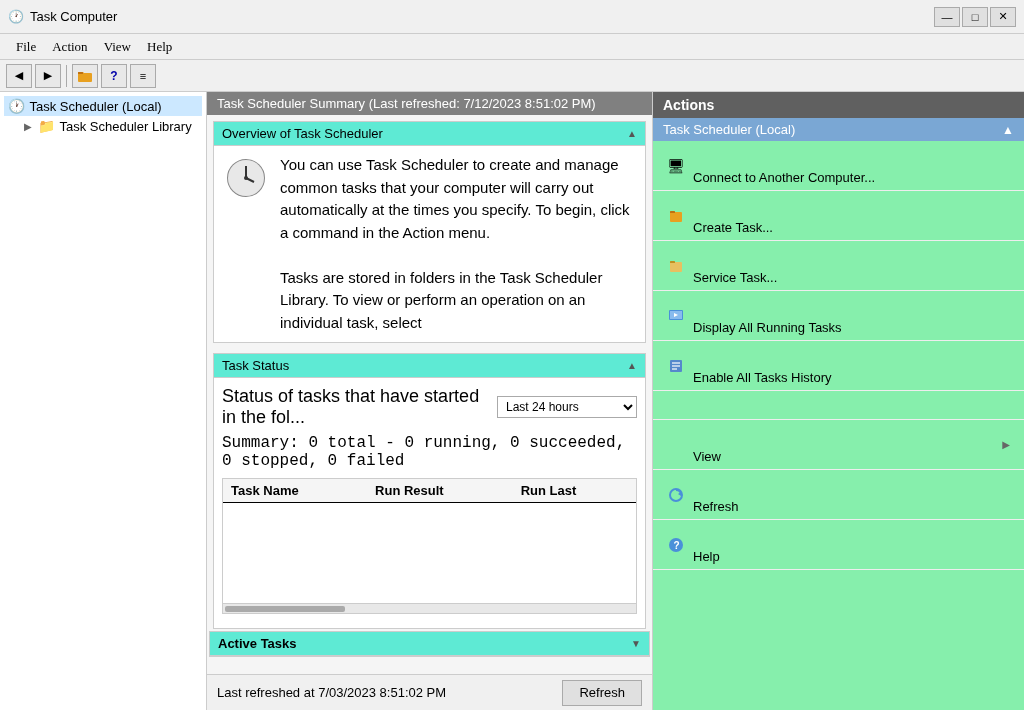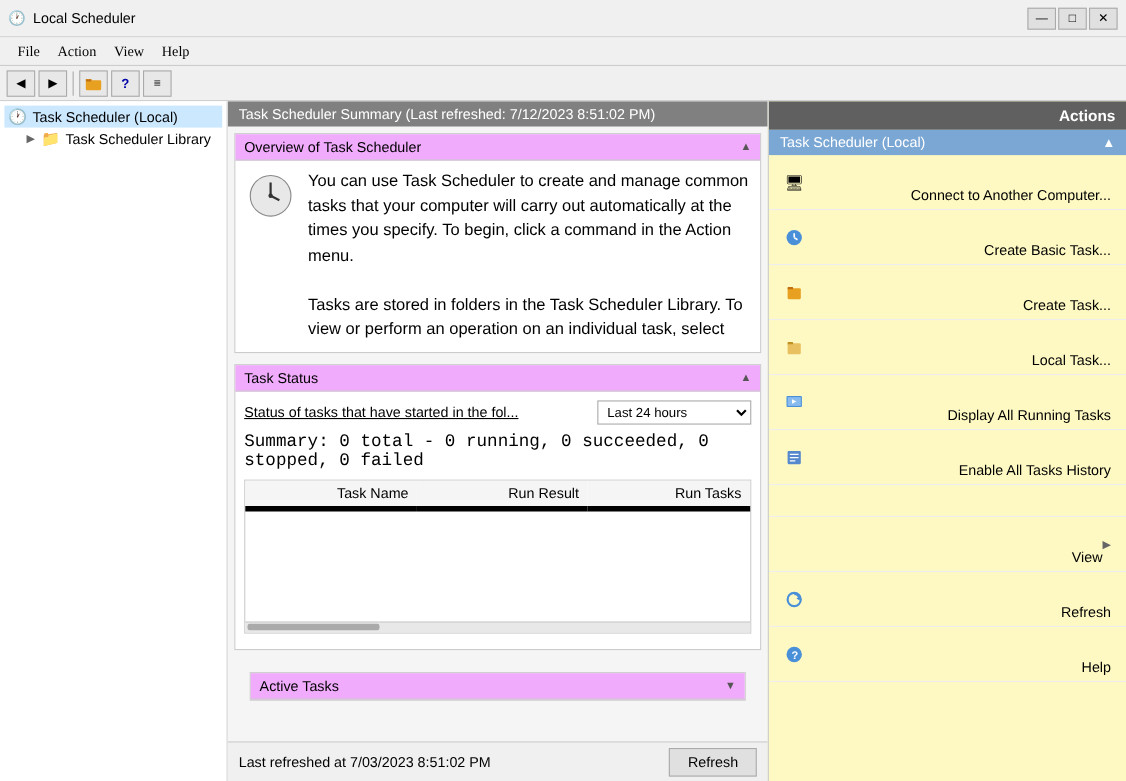--- a/index.html
+++ b/index.html
@@ -117,21 +117,21 @@
       padding: 0;
     }
 
     
     .section {
       margin: 6px 6px 0 6px;
       border: 1px solid #ccc;
       background: #fff;
     }
     .section-header {
-      background: #f0abfc;
+      background: #5eead4;
       padding: 4px 8px;
       font-size: 13px;
       display: flex;
       align-items: center;
       justify-content: space-between;
       border-bottom: 1px solid #ccc;
       cursor: pointer;
     }
     .section-header-arrow { font-size: 10px; color: #555; }
 
@@ -150,38 +150,38 @@
     .overview-text { font-size: 15px; line-height: 1.5; color: #000; }
 
     
     .task-status-body { padding: 8px; }
     .task-status-row {
       display: flex;
       align-items: center;
       gap: 8px;
       margin-bottom: 6px;
     }
-    .task-status-label { font-size: 13px; flex: 1; text-decoration: underline; }
+    .task-status-label { font-size: 18px; flex: 1; }
     .task-status-select {
       height: 22px;
       font-size: 12px;
       border: 1px solid #aaa;
       background: white;
       padding: 0 4px;
       width: 140px;
     }
     .summary-text { font-size: 16px; margin-bottom: 8px; font-family: Liberation Mono, monospace; }
 
     
     .task-table { width: 100%; border-collapse: collapse; font-size: 13px; }
     .task-table th {
-      text-align: right;
+      text-align: left;
       padding: 4px 8px;
-      border-bottom: 5px solid #000000;
-      font-weight: normal;
+      border-bottom: 1px solid #000000;
+      font-weight: bold;
       background: #f5f5f5;
     }
     .table-container {
       border: 1px solid #ccc;
       margin-top: 4px;
       margin-bottom: 6px;
       background: white;
       min-height: 130px;
     }
     .scrollbar-area {
@@ -221,26 +221,25 @@
       background: #e0e0e0;
       border: 1px solid #aaa;
       padding: 3px 16px;
       font-size: 13px;
       cursor: pointer;
       height: 26px;
     }
 
     
     .right-panel {
-      width: 326px;
-      background: #fef9c3;
+      width: 372px;
+      background: #86efac;
       border-left: 1px solid #ccc;
       flex-shrink: 0;
       overflow-y: auto;
-      text-align: right;
     }
     .actions-header {
       background: #606060;
       color: white;
       padding: 5px 10px;
       font-size: 14px;
       font-weight: bold;
     }
     .actions-section-header {
       background: #7aa7d4;
@@ -279,21 +278,21 @@
       font-size: 13px;
       border-bottom: 1px solid #eee;
     }
   </style>
 </head>
 <body>
 
 <div class="title-bar">
   <div class="title-bar-left">
     <span class="title-bar-icon">🕐</span>
-    <span class="title-bar-title">Local Scheduler</span>
+    <span class="title-bar-title">Task Computer</span>
   </div>
   <div class="title-bar-controls">
     <button class="title-bar-btn">—</button>
     <button class="title-bar-btn">□</button>
     <button class="title-bar-btn close">✕</button>
   </div>
 </div>
 
 <div class="menu-bar">
   <span class="menu-item">File</span>
@@ -374,35 +373,35 @@
               <option>Last 30 Days</option>
             </select>
           </div>
           <div class="summary-text">Summary: 0 total - 0 running, 0 succeeded, 0 stopped, 0 failed</div>
           <div class="table-container">
             <table class="task-table">
               <thead>
                 <tr>
                   <th>Task Name</th>
                   <th>Run Result</th>
-                  <th>Run Tasks</th>
+                  <th>Run Last</th>
                 </tr>
               </thead>
               <tbody>
               </tbody>
             </table>
             <div style="height: 100px;"></div>
             <div class="scrollbar-area">
               <div class="scrollbar-thumb"></div>
             </div>
           </div>
         </div>
       </div>
 
-      <div class="active-section" style="margin: 20px;">
+      <div class="active-section" style="margin: 2px; font-weight: bold;">
         <div class="section-header">
           <span>Active Tasks</span>
           <span class="section-header-arrow">▼</span>
         </div>
       </div>
 
     </div>
 
     <div class="bottom-bar">
       <span class="bottom-status">Last refreshed at 7/03/2023 8:51:02 PM</span>
@@ -415,49 +414,39 @@
     <div class="actions-section-header">
       <span>Task Scheduler (Local)</span>
       <span class="arrow">▲</span>
     </div>
 
     <div class="action-item">
       <span class="action-icon">🖥</span>
       <span class="action-label">Connect to Another Computer...</span>
     </div>
 
-    <div class="action-item">
-      <span class="action-icon icon-create-basic">
-        <svg width="16" height="16" viewBox="0 0 16 16">
-          <circle cx="8" cy="8" r="7" fill="#4a90d9"></circle>
-          <line x1="8" y1="4" x2="8" y2="8" stroke="white" stroke-width="1.5"></line>
-          <line x1="8" y1="8" x2="11" y2="10" stroke="white" stroke-width="1.5"></line>
-        </svg>
-      </span>
-      <span class="action-label">Create Basic Task...</span>
-    </div>
 
     <div class="action-item">
       <span class="action-icon">
         <svg width="16" height="16" viewBox="0 0 16 16">
           <rect x="2" y="4" width="12" height="10" rx="1" fill="#e8a020"></rect>
           <rect x="2" y="3" width="5" height="2" rx="0.5" fill="#c07010"></rect>
         </svg>
       </span>
       <span class="action-label">Create Task...</span>
     </div>
 
     <div class="action-item">
       <span class="action-icon">
         <svg width="16" height="16" viewBox="0 0 16 16">
           <rect x="2" y="4" width="12" height="10" rx="1" fill="#e8c060"></rect>
           <rect x="2" y="3" width="5" height="2" rx="0.5" fill="#c09020"></rect>
         </svg>
       </span>
-      <span class="action-label">Local Task...</span>
+      <span class="action-label">Service Task...</span>
     </div>
 
     <div class="action-item">
       <span class="action-icon">
         <svg width="16" height="16" viewBox="0 0 16 16">
           <rect x="1" y="2" width="14" height="10" rx="1" fill="#4a90d9"></rect>
           <rect x="2" y="3" width="12" height="8" rx="0" fill="#88bbee"></rect>
           <polygon points="6,5 6,9 10,7" fill="#fff"></polygon>
         </svg>
       </span>

